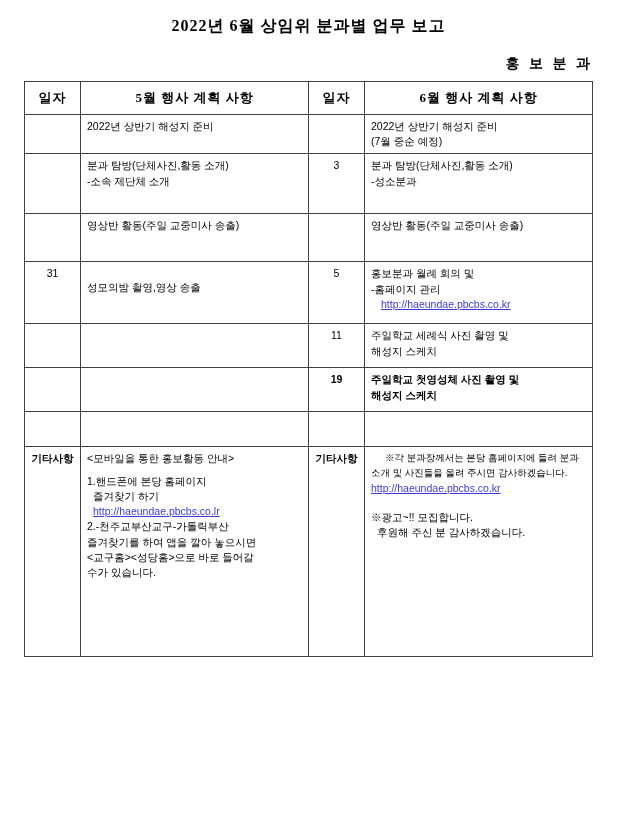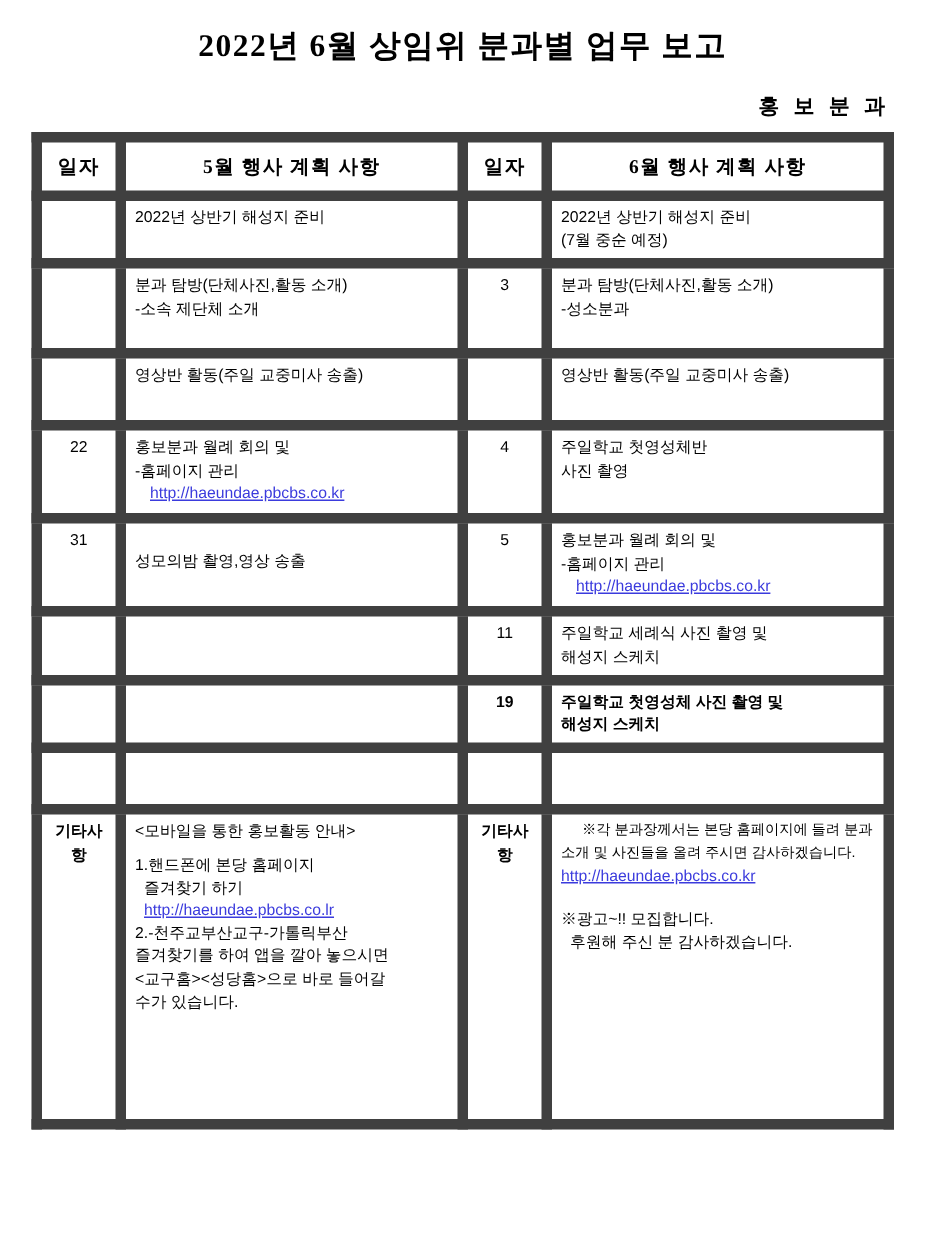--- a/index.html
+++ b/index.html
@@ -19,21 +19,21 @@
     width: 617px;
     height: 832px;
     box-sizing: border-box;
     padding: 0;
     position: relative;
   }
   .doc-title {
     text-align: center;
     font-family: "Liberation Serif", serif;
     font-weight: bold;
-    font-size: 21px;
+    font-size: 16px;
     letter-spacing: 1px;
     margin-top: 16px;
     margin-bottom: 0;
     color: #000;
   }
   .dept-line {
     text-align: right;
     font-family: "Liberation Serif", serif;
     font-weight: bold;
     font-size: 14px;
@@ -42,21 +42,21 @@
     margin-top: 18px;
     margin-bottom: 8px;
   }
   table.main {
     border-collapse: collapse;
     margin: 0 auto;
     width: 569px;
     table-layout: fixed;
   }
   table.main td, table.main th {
-    border: 7px solid #404040;
+    border: 1px solid #404040;
     vertical-align: top;
     padding: 4px 6px;
     font-size: 10.5px;
     line-height: 1.45;
     font-family: "Liberation Sans", sans-serif;
   }
   table.main thead th {
     text-align: center;
     vertical-align: middle;
     font-family: "Liberation Serif", serif;
@@ -173,33 +173,20 @@
         <td class="date-cell"></td>
         <td class="body-cell">
           <span class="line">영상반 활동(주일 교중미사 송출)</span>
         </td>
         <td class="date-cell"></td>
         <td class="body-cell">
           <span class="line">영상반 활동(주일 교중미사 송출)</span>
         </td>
       </tr>
 
-      <tr style="height:62px;">
-        <td class="date-cell">22</td>
-        <td class="body-cell">
-          <span class="line">홍보분과 월례 회의 및</span>
-          <span class="line">-홈페이지 관리</span>
-          <span class="indent-1"><a class="link" href="#">http://haeundae.pbcbs.co.kr</a></span>
-        </td>
-        <td class="date-cell">4</td>
-        <td class="body-cell">
-          <span class="line">주일학교 첫영성체반</span>
-          <span class="line">사진 촬영</span>
-        </td>
-      </tr>
 
       <tr style="height:62px;">
         <td class="date-cell">31</td>
         <td class="body-cell">
           <span class="line" style="padding-top:14px;">성모의밤 촬영,영상 송출</span>
         </td>
         <td class="date-cell">5</td>
         <td class="body-cell">
           <span class="line">홍보분과 월례 회의 및</span>
           <span class="line">-홈페이지 관리</span>

